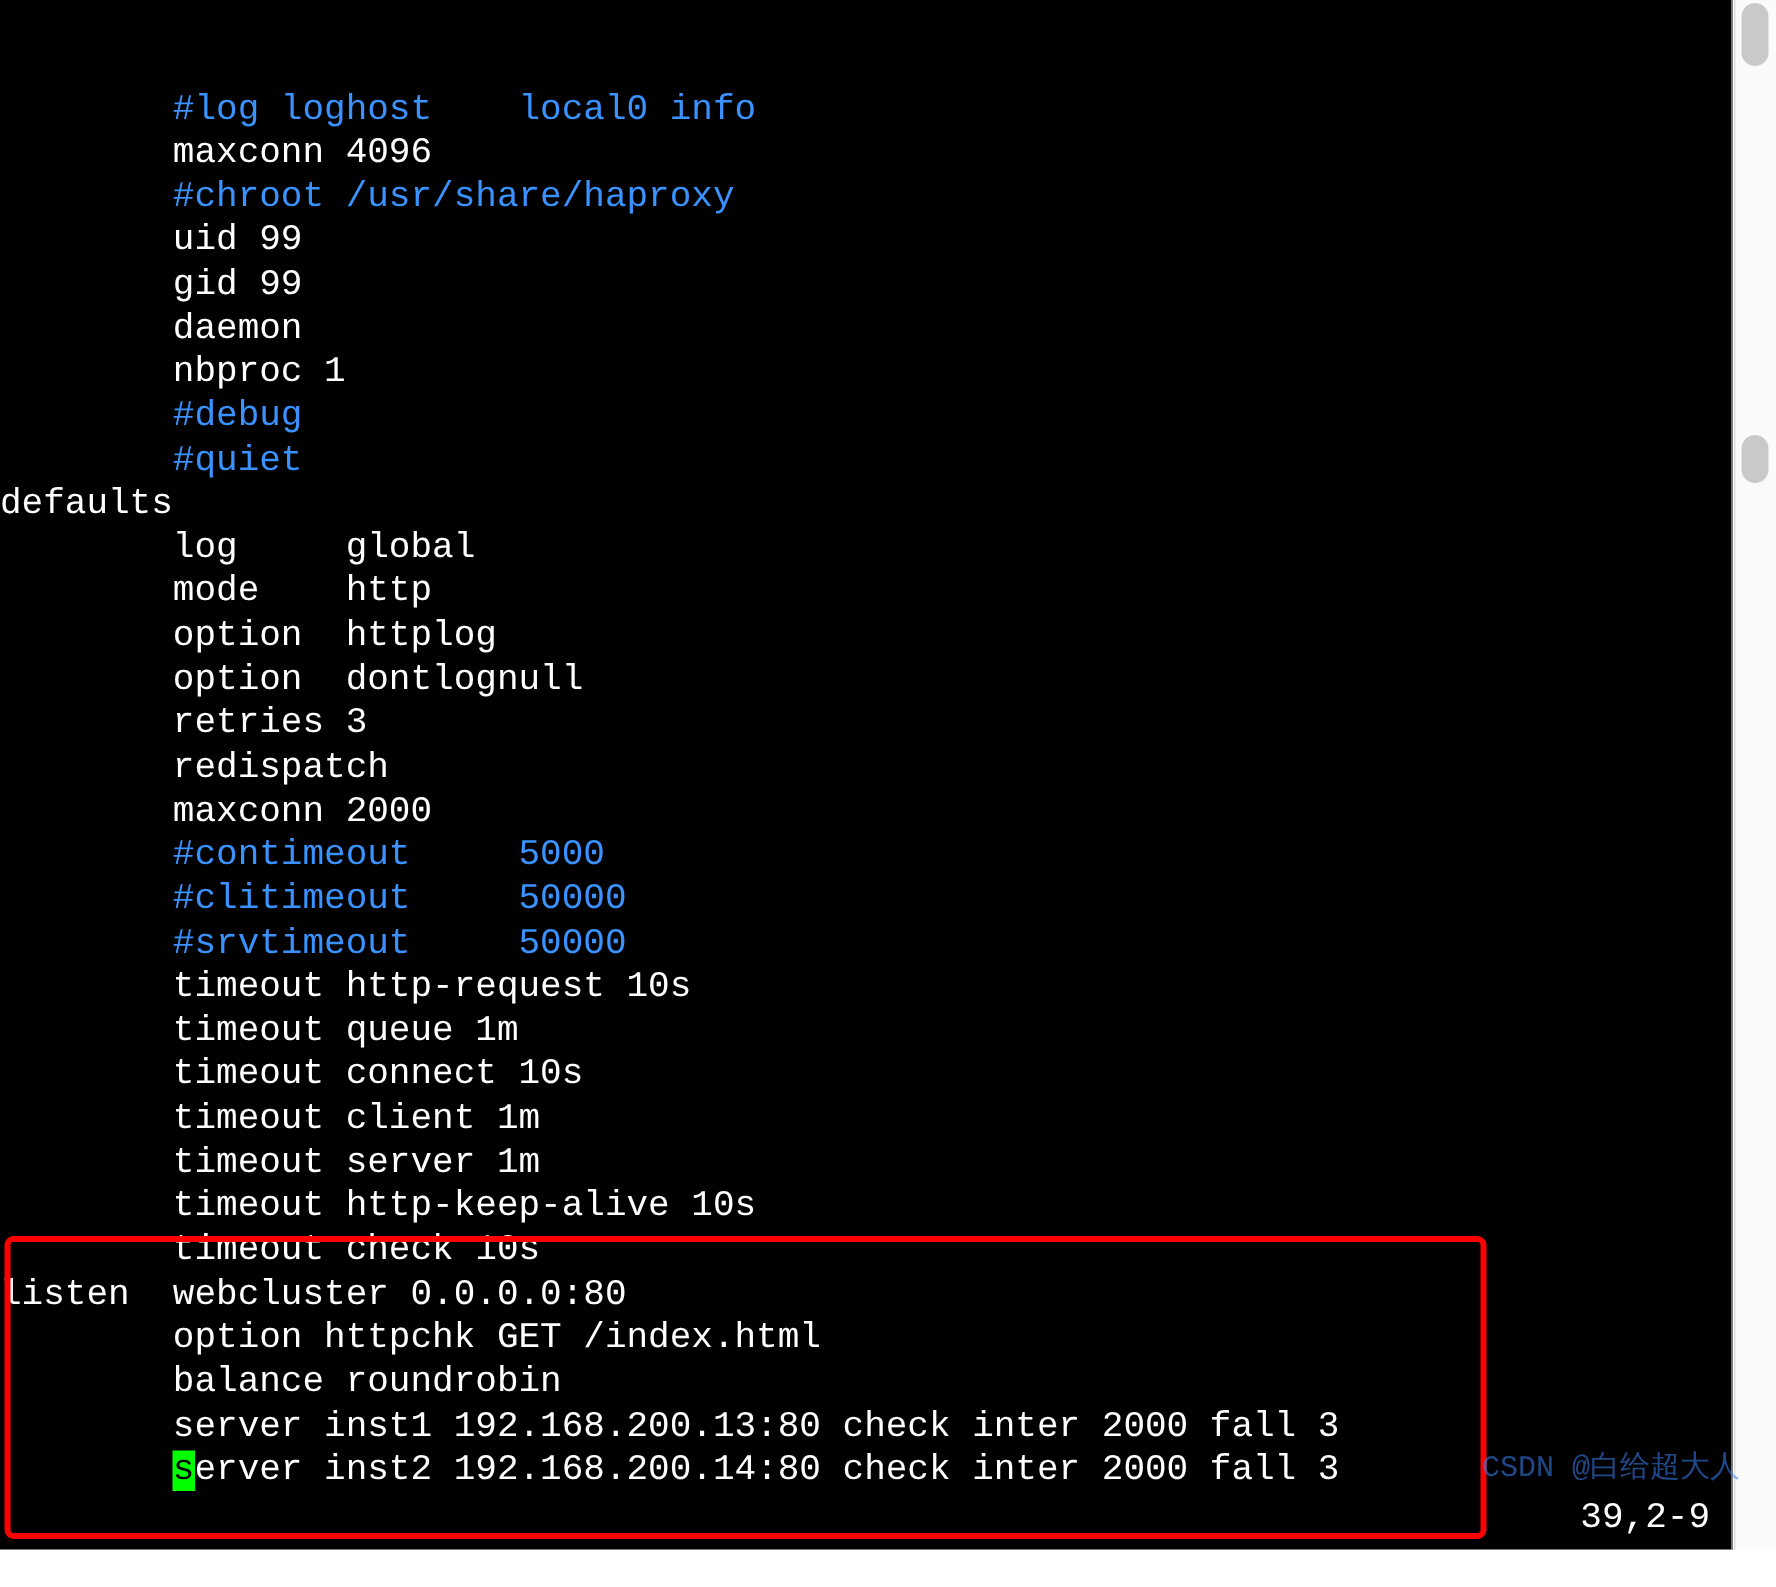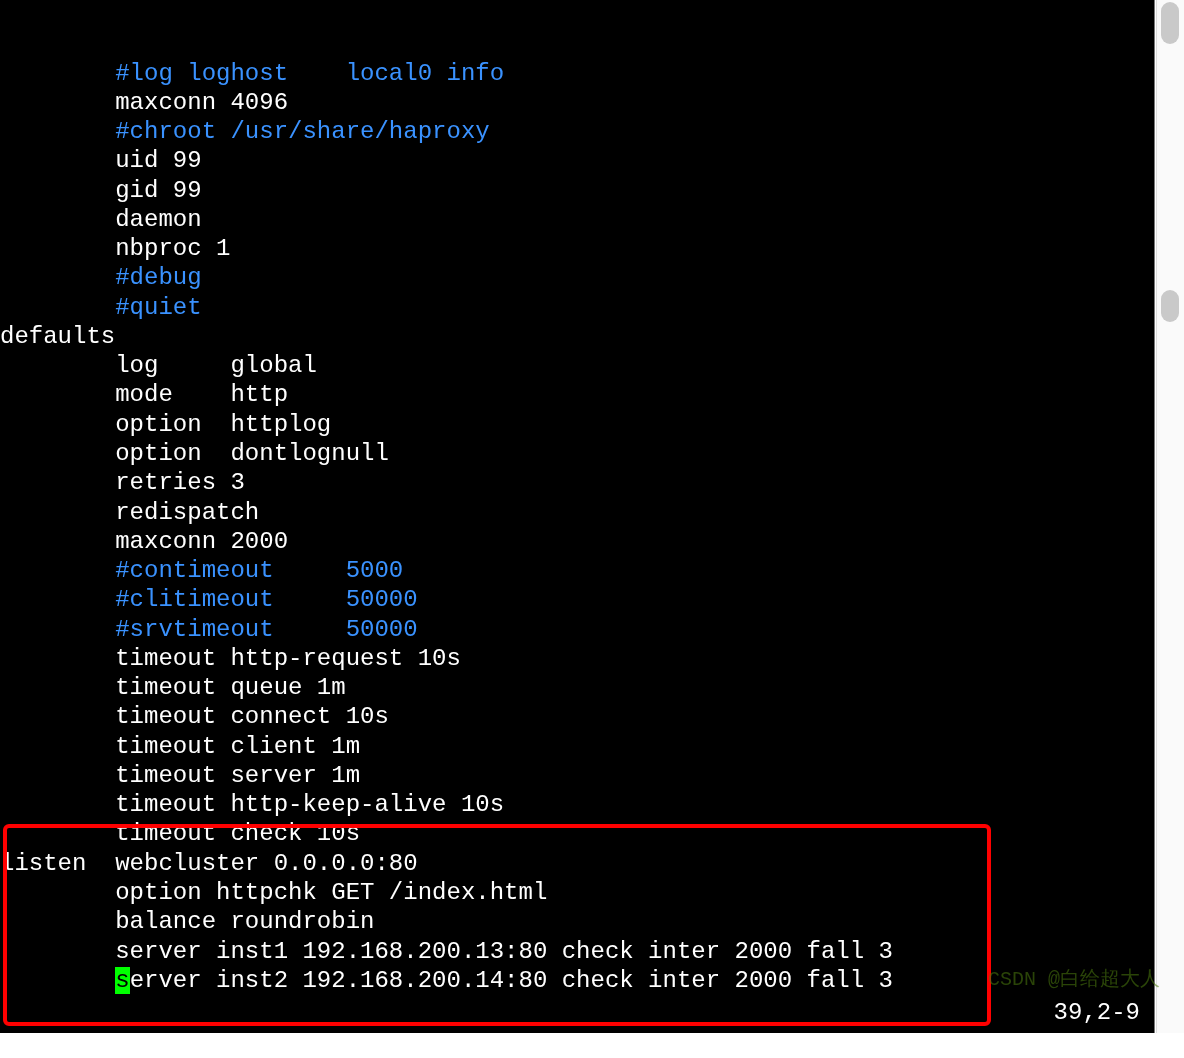--- a/index.html
+++ b/index.html
@@ -62,21 +62,21 @@
     width:18px;
     background:#c9c9c9;
     border-radius:9px;
   }
   .thumb.t1{top:2px;height:42px;}
   .thumb.t2{top:290px;height:32px;}
   .watermark{
     position:absolute;
     right:24px;
     bottom:6px;
-    color:#4d7c0f;
+    color:#3b82f6;
     opacity:.55;
     font-size:20px;
     pointer-events:none;
   }
 </style>
 </head>
 <body>
 
 <div class="window">
   <div class="terminal">

